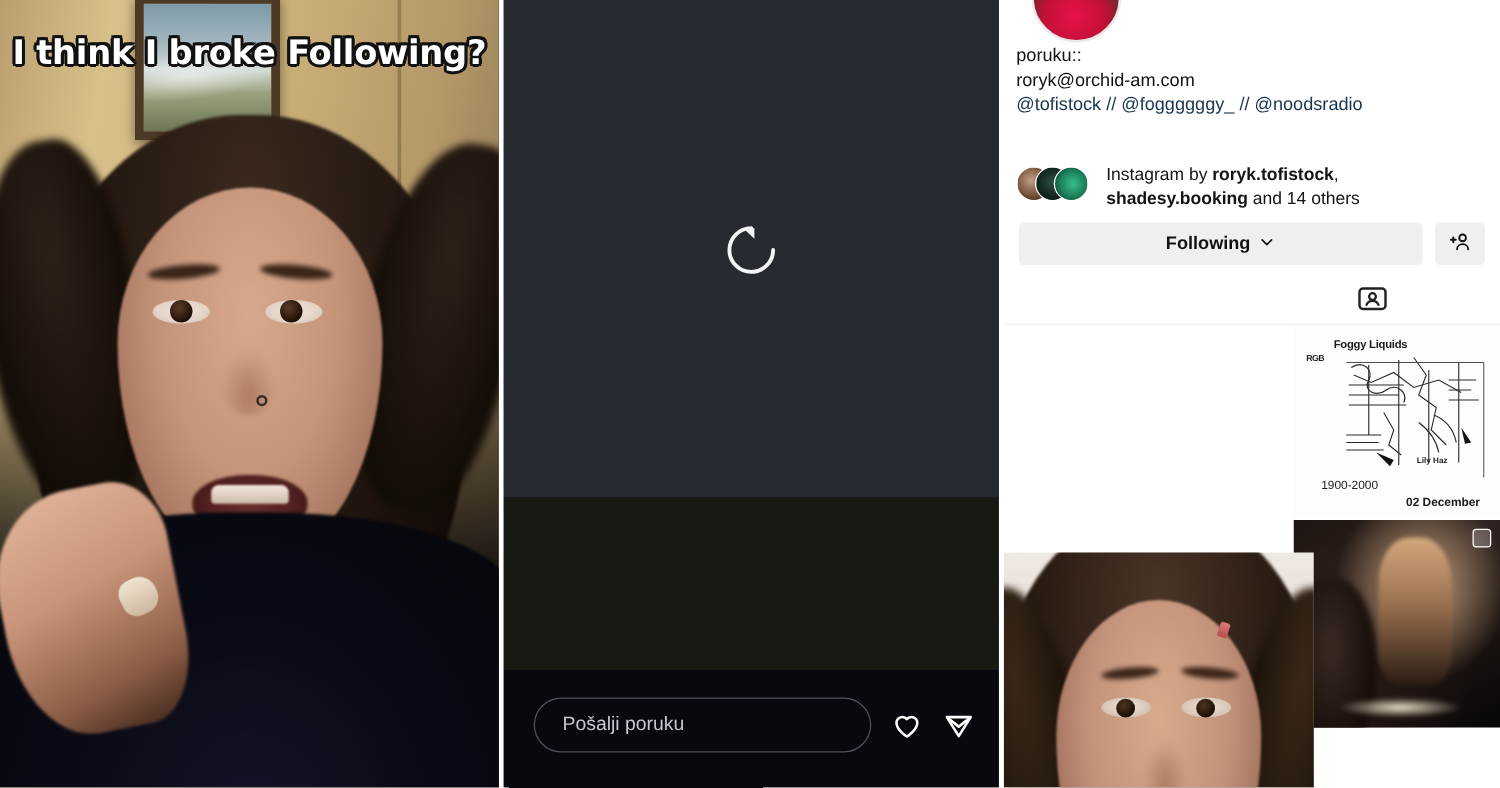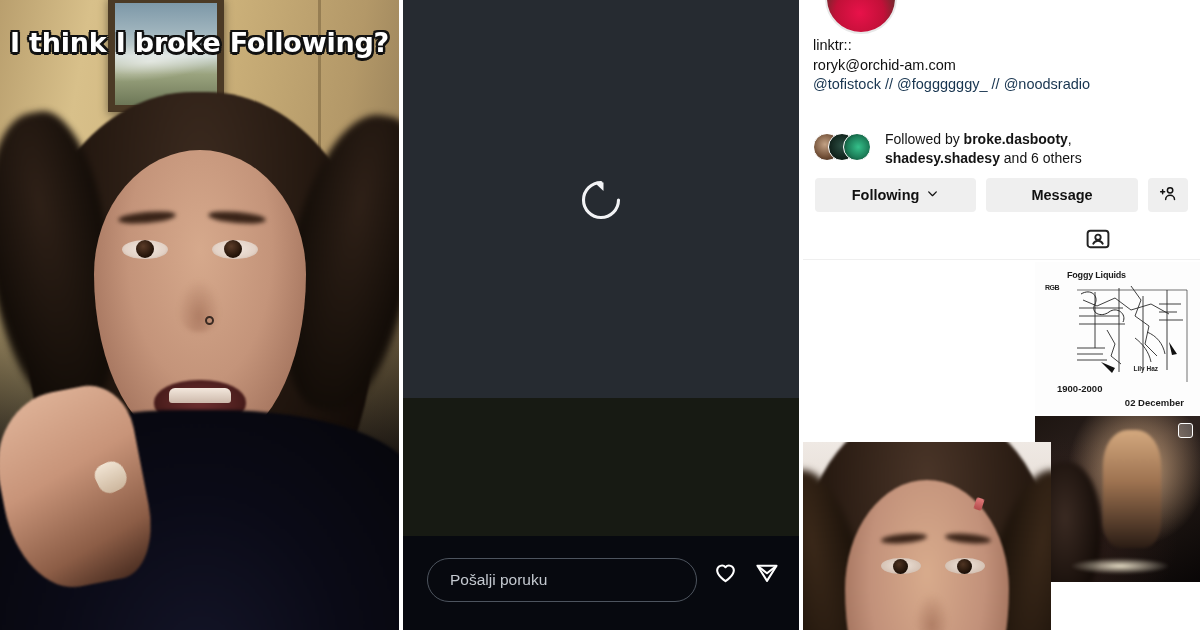--- a/index.html
+++ b/index.html
@@ -113,21 +113,21 @@
   .gutter { width: 4px; height: 630px; background: #ffffff; }
 
   
   .panel-chat { position: relative; width: 396px; height: 630px; background: #12161c; }
   .chat-top { position: absolute; left: 0; right: 0; top: 0; height: 398px; background: #262b31; }
   .chat-mid { position: absolute; left: 0; right: 0; top: 398px; height: 138px; background: #171a13; }
   .chat-bot { position: absolute; left: 0; right: 0; top: 536px; bottom: 0; background: #07090f; }
   .refresh-wrap { position: absolute; left: 0; right: 0; top: 173px; display: flex; justify-content: center; }
   .composer {
     position: absolute; left: 24px; right: 18px; bottom: 28px; height: 44px;
-    display: flex; align-items: flex-start; gap: 14px;
+    display: flex; align-items: center; gap: 14px;
   }
   .msg-input {
     flex: 1; height: 44px; border: 1.4px solid #4d545e; border-radius: 22px;
     background: transparent; color: #c8cdd4; font-size: 15.5px;
     padding: 0 22px; font-family: "Liberation Sans", sans-serif; outline: none;
   }
   .msg-input::placeholder { color: #c4c9d0; opacity: 1; }
   .cicon { width: 28px; height: 28px; flex: none; display: flex; align-items: center; justify-content: center; }
 
   
@@ -164,21 +164,21 @@
 
   .grid-area { position: absolute; left: 0; right: 0; top: 220px; bottom: 0; background: #fff; }
   .tab-row { position: absolute; left: 0; right: 0; top: 0; height: 40px; border-bottom: 1px solid #efefef; }
   .tab-person { position: absolute; left: 282px; top: 6px; }
   .post-poster {
     position: absolute; left: 232px; top: 42px; width: 165px; height: 152px;
     background: #fdfdfd; overflow: hidden;
   }
   .poster-title { position: absolute; left: 32px; top: 8px; font-size: 9px; font-weight: 700; color: #1a1a1a; letter-spacing: -.2px; }
   .poster-mark { position: absolute; left: 10px; top: 22px; font-size: 7px; font-weight: 700; color: #222; letter-spacing: -.5px; }
-  .poster-time { position: absolute; left: 22px; bottom: 20px; font-size: 9.5px; font-weight: 700; color: #1a1a1a; }
+  .poster-time { position: absolute; left: 22px; bottom: 20px; font-size: 9.5px; font-weight: 400; color: #1a1a1a; }
   .poster-date { position: absolute; right: 16px; bottom: 6px; font-size: 9.5px; font-weight: 600; color: #1a1a1a; }
   .poster-name { position: absolute; right: 42px; bottom: 42px; font-size: 6.5px; font-weight: 700; color: #222; }
   .poster-svg { position: absolute; left: 38px; top: 16px; }
   .post-photo {
     position: absolute; left: 232px; top: 196px; width: 165px; height: 166px;
     overflow: hidden;
     background:
       radial-gradient(ellipse at 62% 32%, #c8a17c 0%, rgba(120,82,56,0) 48%),
       radial-gradient(ellipse at 14% 72%, #2b1a16 0%, rgba(20,10,8,0) 60%),
       linear-gradient(150deg, #1d1511 0%, #2e2320 36%, #1a1310 70%, #090606 100%);
@@ -294,47 +294,44 @@
       </span>
     </div>
   </div>
 
   <div class="gutter"></div>
 
   <div class="panel-profile">
     <div class="avatar"></div>
 
     <div class="bio">
-      <div class="bio-line">linktr::</div>
+      <div class="bio-line">poruku::</div>
       <div class="bio-line">roryk@orchid-am.com</div>
       <div class="bio-line mentions">@tofistock // @foggggggy_ // @noodsradio</div>
     </div>
 
     <div class="followed">
       <div class="fav-stack">
         <div class="fav a"></div>
         <div class="fav b"></div>
         <div class="fav c"></div>
       </div>
       <div class="followed-text">
-        <span>Followed by </span><b>broke.dasbooty</b><span>, </span><b>shadesy.shadesy</b><span> and 6 others</span>
+        <span>Instagram by </span><b>roryk.tofistock</b><span>, </span><b>shadesy.booking</b><span> and 14 others</span>
       </div>
     </div>
 
     <div class="actions">
       <button class="btn following">
         <span>Following</span>
         <span>
           <svg width="13" height="13" viewBox="0 0 24 24" fill="none">
             <path d="M5 9l7 7 7-7" stroke="#111" stroke-width="2.4" stroke-linecap="round" stroke-linejoin="round"></path>
           </svg>
         </span>
-      </button>
-      <button class="btn message">
-        <span>Message</span>
       </button>
       <button class="btn adduser">
         <span>
           <svg width="19" height="19" viewBox="0 0 24 24" fill="none">
             <circle cx="14" cy="8" r="3.4" stroke="#111" stroke-width="1.9"></circle>
             <path d="M8.4 19.5c0-3.1 2.5-5.2 5.6-5.2s5.6 2.1 5.6 5.2" stroke="#111" stroke-width="1.9" stroke-linecap="round"></path>
             <path d="M4.6 7.4v5M2.1 9.9h5" stroke="#111" stroke-width="1.9" stroke-linecap="round"></path>
           </svg>
         </span>
       </button>

